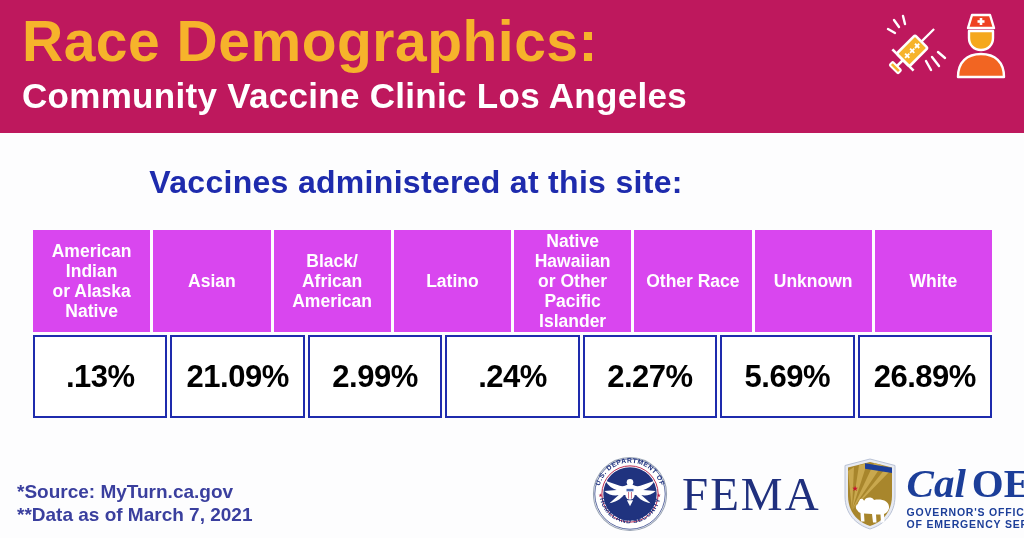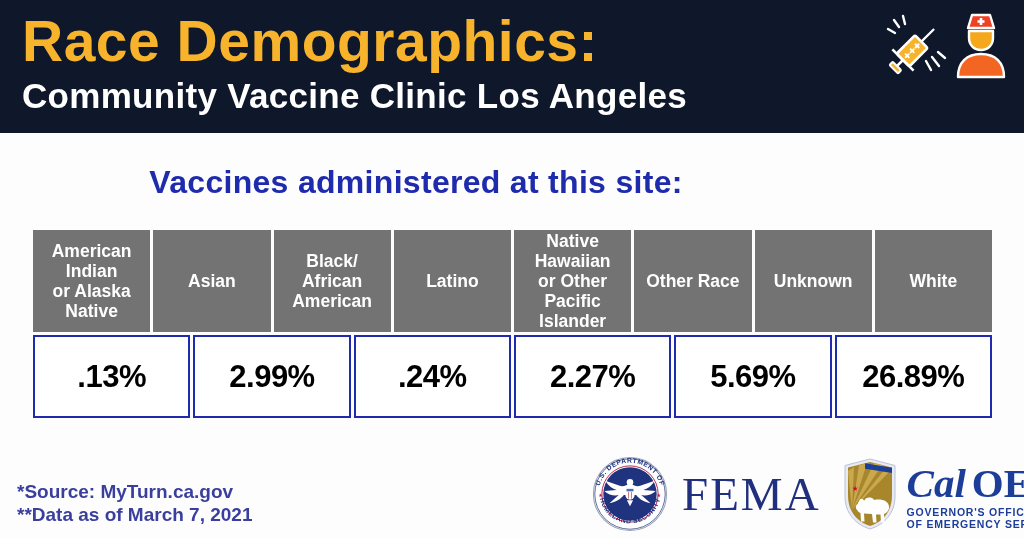--- a/index.html
+++ b/index.html
@@ -1,33 +1,33 @@
 <!DOCTYPE html>
 <html><head>
 <meta charset="utf-8">
 <style>
   * { margin:0; padding:0; box-sizing:border-box; }
   html,body { width:1024px; height:538px; }
   body { font-family:"Liberation Sans", sans-serif; background:#fdfdfe; }
   #page { position:relative; width:1024px; height:538px; overflow:hidden; background:#fdfdfe; }
 
   
-  .banner { position:absolute; left:0; top:0; width:1024px; height:133px; background:#0f172a; }
+  .banner { position:absolute; left:0; top:0; width:1024px; height:133px; background:#be185d; }
   .banner-title { position:absolute; left:22px; top:8px; font-size:57px; font-weight:bold; letter-spacing:0.5px; color:#f6b32b; }
   .banner-subtitle { position:absolute; left:22px; top:76px; font-size:35px; font-weight:bold; letter-spacing:0.3px; color:#ffffff; }
   .banner-icons { position:absolute; right:14px; top:10px; display:flex; gap:4px; }
 
   
   .section-heading { position:absolute; left:0; top:164px; width:832px; text-align:center;
     font-size:32px; font-weight:bold; color:#1e2bad; letter-spacing:0.3px; }
 
   
   .race-table { position:absolute; left:33px; top:230px; width:959px; }
   .thead-row { display:flex; gap:3px; height:102px; margin-bottom:3px; }
-  .th { flex:1 1 0; background:#737373; color:#ffffff; display:flex; align-items:center; justify-content:center;
+  .th { flex:1 1 0; background:#d946ef; color:#ffffff; display:flex; align-items:center; justify-content:center;
         text-align:center; font-weight:bold; font-size:17.5px; line-height:20px; }
   .th span { display:block; }
   .tbody-row { display:flex; gap:3px; height:83px; }
   .td { flex:1 1 0; background:#ffffff; border:2px solid #1e2bad; color:#000000;
         display:flex; align-items:center; justify-content:center;
         font-weight:bold; font-size:31px; letter-spacing:-0.5px; }
 
   
   .footnotes { position:absolute; left:17px; top:480px; color:#3a3f9e; font-size:19px; line-height:23px; font-weight:700; }
 
@@ -138,20 +138,21 @@
           </div>
         </div>
         <div class="th">
           <div>
             <span>White</span>
           </div>
         </div>
       </div>
     <div class="tbody-row">
         <div class="td">.13%</div>
+        <div class="td">21.09%</div>
         <div class="td">2.99%</div>
         <div class="td">.24%</div>
         <div class="td">2.27%</div>
         <div class="td">5.69%</div>
         <div class="td">26.89%</div>
       </div>
   </div>
 
   <div class="footnotes">
     <div>*Source: MyTurn.ca.gov</div>

